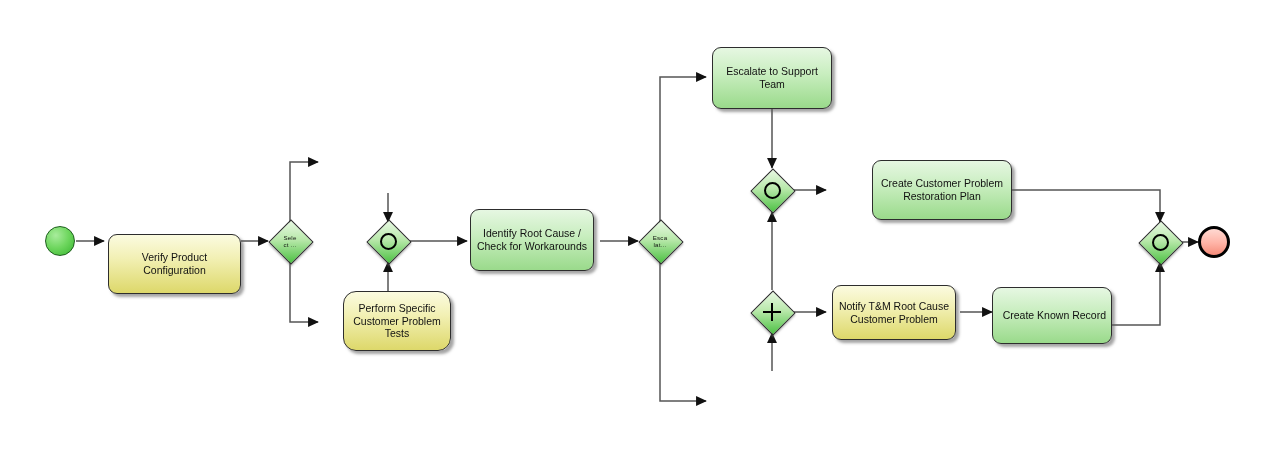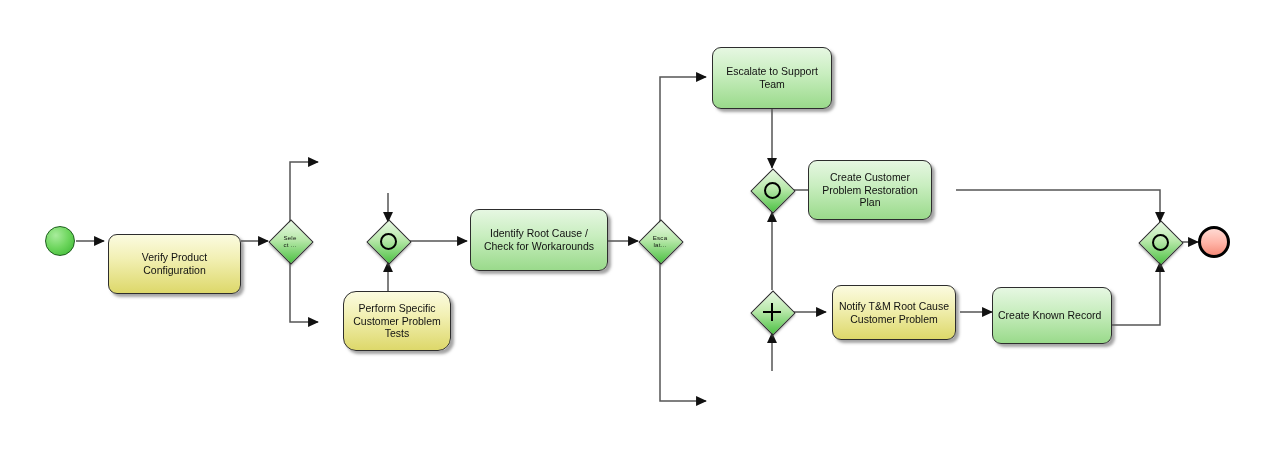--- a/index.html
+++ b/index.html
@@ -27,21 +27,21 @@
   }
 
   
   .task {
     position: absolute;
     box-sizing: border-box;
     border: 1.3px solid #2d2d2d;
     border-radius: 9px;
     display: flex;
     align-items: center;
-    justify-content: flex-start;
+    justify-content: flex-end;
     text-align: center;
     font-size: 10.5px;
     line-height: 12.6px;
     color: #111111;
     padding: 3px 5px;
     box-shadow: 3px 3px 3px rgba(90,90,90,0.55);
   }
   .task.green {
     background: linear-gradient(180deg, #e6f7e2 0%, #c9eec0 42%, #9ada8b 100%);
   }
@@ -201,42 +201,42 @@
 
   <div class="task yellow" style="left:343px; top:291px; width:108px; height:60px;border-radius:13px;">
     <span class="label">Perform Specific Customer Problem Tests</span>
   </div>
 
   <div class="gateway" style="left:366px; top:219px;">
     <div class="diamond"></div>
     <div class="marker-circle"></div>
   </div>
 
-  <div class="task green" style="left:470px; top:209px; width:138px; height:62px;">
+  <div class="task green" style="left:470px; top:209px; width:124px; height:62px;">
     <span class="label">Identify Root Cause / Check for Workarounds</span>
   </div>
 
   <div class="gateway" style="left:638px; top:219px;">
     <div class="diamond"></div>
     <div class="gw-text">
       <span>Esca</span>
       <span>lat...</span>
     </div>
   </div>
 
   <div class="task green" style="left:712px; top:47px; width:120px; height:62px;">
     <span class="label">Escalate to Support Team</span>
   </div>
 
   <div class="gateway" style="left:750px; top:168px;">
     <div class="diamond"></div>
     <div class="marker-circle"></div>
   </div>
 
-  <div class="task green" style="left:808px; top:160px; width:124px; height:60px;">
+  <div class="task green" style="left:872px; top:160px; width:140px; height:60px;">
     <span class="label">Create Customer Problem Restoration Plan</span>
   </div>
 
   <div class="gateway" style="left:750px; top:290px;">
     <div class="diamond"></div>
     <div class="marker-plus"></div>
   </div>
 
   <div class="task green" style="left:992px; top:287px; width:120px; height:57px;">
     <span class="label">Create Known Record</span>

